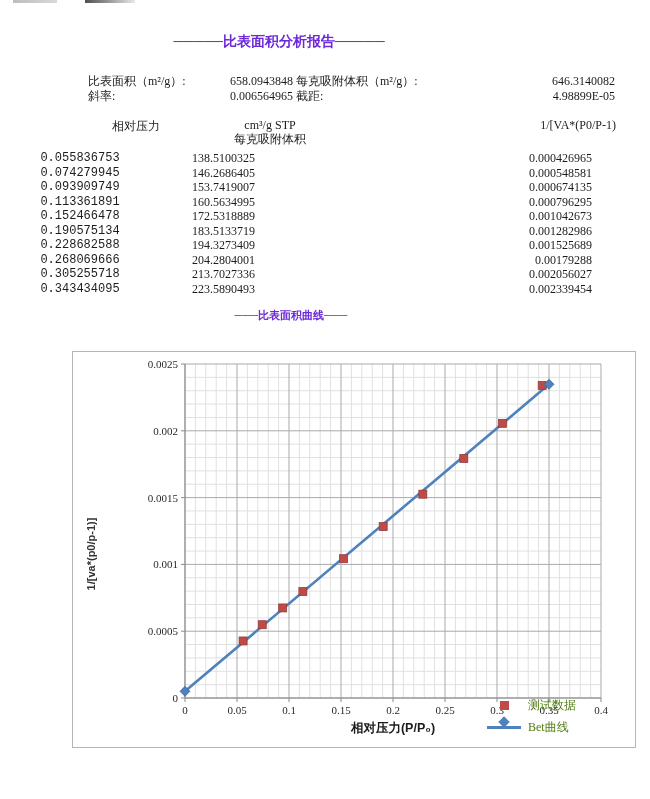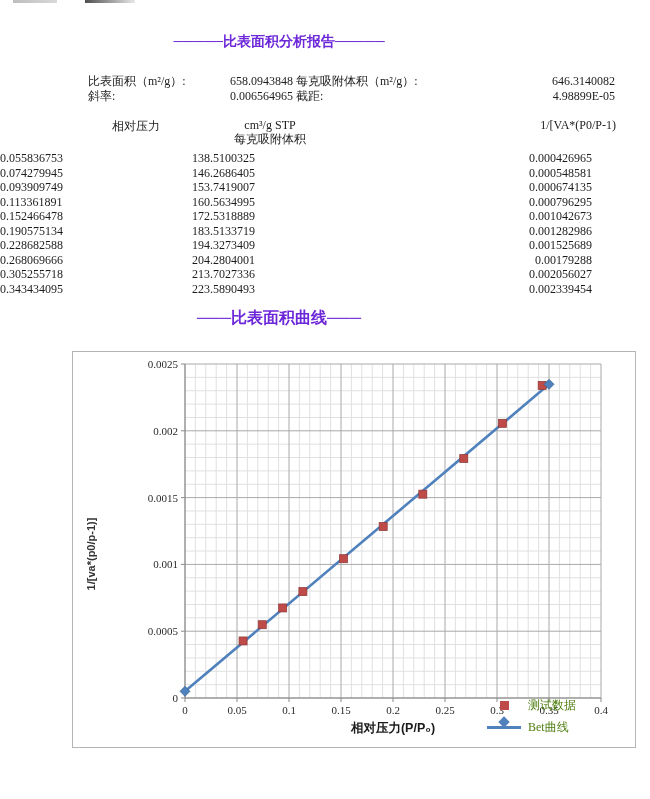--- a/index.html
+++ b/index.html
@@ -8,38 +8,38 @@
 
   
   .topbar{position:absolute;top:0;height:3px;}
   .topbar-1{left:13px;width:44px;background:linear-gradient(to right,#bdbdbd,#d9d9d9);}
   .topbar-2{left:85px;width:50px;background:linear-gradient(to right,#4f4f4f,#e8e8e8);}
 
   
   .title{position:absolute;left:0;width:558px;margin:0;text-align:center;
          font-family:"Liberation Sans","DejaVu Sans",sans-serif;font-weight:bold;color:#6d28d9;}
   .title-report{top:33px;font-size:14px;}
-  .title-curve{top:308px;font-size:16px;}
+  .title-curve{top:308px;font-size:11px;padding-left:12px;}
 
   
   .summary{position:absolute;top:74px;left:0;width:650px;font-size:12px;padding-left:23px;}
   .srow{position:relative;height:15px;line-height:15px;}
   .s-label1{position:absolute;left:65px;}
   .s-mid{position:absolute;left:207px;}
   .s-right{position:absolute;left:320px;width:272px;text-align:right;}
 
   
   .datatable{position:absolute;top:118px;left:0;width:650px;font-size:12px;}
   .thead{position:relative;height:33px;}
   .h1{position:absolute;left:0;top:0;width:160px;text-align:right;}
   .h2{position:absolute;left:160px;top:0;width:220px;text-align:center;}
   .h2 span{display:block;line-height:14px;}
   .h3{position:absolute;left:336px;top:0;width:280px;text-align:right;}
   .trow{position:relative;height:14.5px;line-height:14.5px;}
-  .c1{position:absolute;left:0;width:160px;text-align:left;}
+  .c1{position:absolute;left:0;width:160px;text-align:center;font-family:Liberation Mono, monospace;}
   .c2{position:absolute;left:160px;width:95px;text-align:right;}
   .c3{position:absolute;left:320px;width:272px;text-align:right;}
 
   
   .chartbox{position:absolute;left:72px;top:351px;width:564px;height:397px;
             border:1px solid #b5b5b5;background:#fff;box-sizing:border-box;}
   .chartbox svg{position:absolute;left:0;top:0;}
   svg text{font-family:"Liberation Serif","DejaVu Serif",serif;font-size:11px;fill:#2a2a2a;}
   .ylabel{position:absolute;left:-42px;top:196px;width:120px;text-align:center;
           font-family:"Liberation Sans","DejaVu Sans",sans-serif;font-weight:bold;

